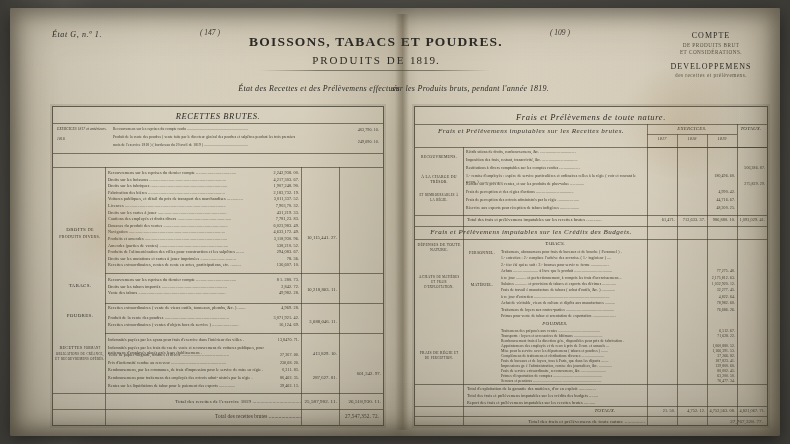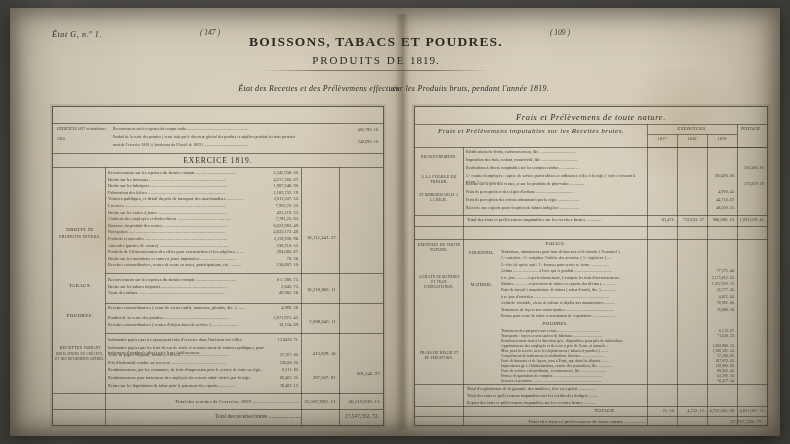--- a/index.html
+++ b/index.html
@@ -128,33 +128,33 @@
       <div class="subtitle">
         <span>PRODUITS</span>
         <span>DE</span>
         <span class="yr">1819.</span>
       </div>
       <div class="rule-line"></div>
       <div class="strapline" style="left:60px;width:330px;text-align:right;">État des Recettes et des Prélèvemens effectués</div>
 
       <div class="frame left">
 
+        <div class="band" style="top:4px;">RECETTES BRUTES.</div>
         <div class="hline" style="left:0;right:0;top:16px;"></div>
 
         <div class="lbl it" style="left:4px;top:20px;width:54px;font-size:3.6px;">EXERCICES 1817 et antérieurs.</div>
         <div class="lbl" style="left:60px;top:20px;width:200px;font-size:3.6px;">Recouvremens sur les reprises du compte rendu .............................................................</div>
         <div class="num" style="left:262px;top:20px;width:64px;font-size:4px;">463,790. 10.</div>
 
         <div class="lbl it" style="left:4px;top:30px;width:54px;font-size:3.6px;">1818.</div>
         <div class="lbl" style="left:60px;top:28px;width:200px;font-size:3.6px;">Produit de la vente des poudres ( vente faite par le directeur général des poudres et salpêtres pendant les trois premiers</div>
         <div class="lbl" style="left:60px;top:36px;width:200px;font-size:3.6px;">mois de l'exercice 1818 ) ( bordereau du 20 avril de 1819 ) ............................................</div>
         <div class="num" style="left:262px;top:32px;width:64px;font-size:4px;">249,090. 10.</div>
 
         <div class="hline" style="left:0;right:0;top:46px;"></div>
-        <div class="band" style="top:49px;font-style:normal;font-variant:small-caps;letter-spacing:1px;font-size:7.5px;">EXERCICE 1819.</div>
         <div class="hline" style="left:0;right:0;top:60px;"></div>
 
         <div class="vline" style="left:52px;top:60px;height:258px;"></div>
         <div class="vline" style="left:248px;top:60px;height:258px;"></div>
         <div class="vline" style="left:286px;top:60px;height:258px;"></div>
 
         <div class="sidecap" style="left:4px;top:120px;width:46px;">DROITS de produits divers.</div>
 
         <div id="g1rows">
             <div class="lbl" style="left: 55px; top: 63px; width: 168px; font-size: 4.2px;">Recouvremens sur les reprises du dernier compte ...................................</div>
@@ -248,20 +248,27 @@
 
         <div class="lbl" style="left:100px;top:306px;width:148px;text-align:right;font-size:5.2px;">Total des recettes brutes .......................</div>
         <div class="num" style="left:250px;top:306px;width:76px;font-size:5.2px;">27,547,352. 72.</div>
       </div>
     </div>
 
     <div class="leaf right">
       <div class="folio r">( 109 )</div>
       <div class="strapline" style="left:-10px;width:330px;text-align:left;">sur les Produits bruts, pendant l'année 1819.</div>
 
+      <div class="compte">
+        <div class="big">COMPTE</div>
+        <div class="tiny">DE PRODUITS BRUT</div>
+        <div class="tiny">ET CONSIDÉRATIONS.</div>
+        <div class="big" style="margin-top:4px;">DEVELOPPEMENS</div>
+        <div class="tiny">des recettes et prélèvemens.</div>
+      </div>
 
       <div class="frame right">
         <div class="band" style="top:5px;">Frais et Prélèvemens de toute nature.</div>
         <div class="hline" style="left:0;right:0;top:17px;"></div>
 
         <div class="vline" style="left:232px;top:17px;height:301px;"></div>
         <div class="vline" style="left:262px;top:27px;height:291px;"></div>
         <div class="vline" style="left:292px;top:27px;height:291px;"></div>
         <div class="vline" style="left:322px;top:17px;height:301px;"></div>
         <div class="vline" style="left:48px;top:40px;height:278px;"></div>
@@ -299,20 +306,21 @@
           </div>
 
         <div class="hline" style="left:0;right:0;top:108px;"></div>
         <div class="lbl" style="left:52px;top:110px;width:178px;font-size:4.4px;">Total des frais et prélèvemens imputables sur les recettes brutes .............</div>
         <div class="num" style="left:232px;top:110px;width:28px;font-size:4.2px;">61,471.</div>
         <div class="num" style="left:262px;top:110px;width:28px;font-size:4.2px;">712,633. 37.</div>
         <div class="num" style="left:292px;top:110px;width:28px;font-size:4.2px;">986,880. 10.</div>
         <div class="num" style="left:322px;top:110px;width:28px;font-size:4.2px;">1,093,029. 41.</div>
         <div class="hline" style="left:0;right:0;top:119px;"></div>
 
+        <div class="secttitle" style="left:0;top:121px;width:232px;">Frais et Prélèvemens imputables sur les Crédits des Budgets.</div>
         <div class="hline" style="left:0;right:0;top:132px;"></div>
 
         <div class="sidecap" style="left:2px;top:136px;width:44px;font-size:3.8px;">DÉPENSES DE TOUTE NATURE.</div>
         <div class="colhead" style="left:50px;top:134px;width:180px;font-size:5px;font-variant:small-caps;">TABACS.</div>
         <div class="sidecap" style="left:50px;top:144px;width:34px;font-size:3.8px;">PERSONNEL.</div>
         <div class="sidecap" style="left:50px;top:176px;width:34px;font-size:3.8px;">MATÉRIEL.</div>
         <div class="sidecap" style="left:2px;top:168px;width:44px;font-size:3.8px;">ACHATS de matières et frais d'exploitation.</div>
 
         <div id="s2rows">
             <div class="lbl" style="left: 86px; top: 143px; width: 144px; font-size: 3.8px;">Traitemens, abonnemens pour frais de bureaux et de bouche ( Personnel ) .</div>

